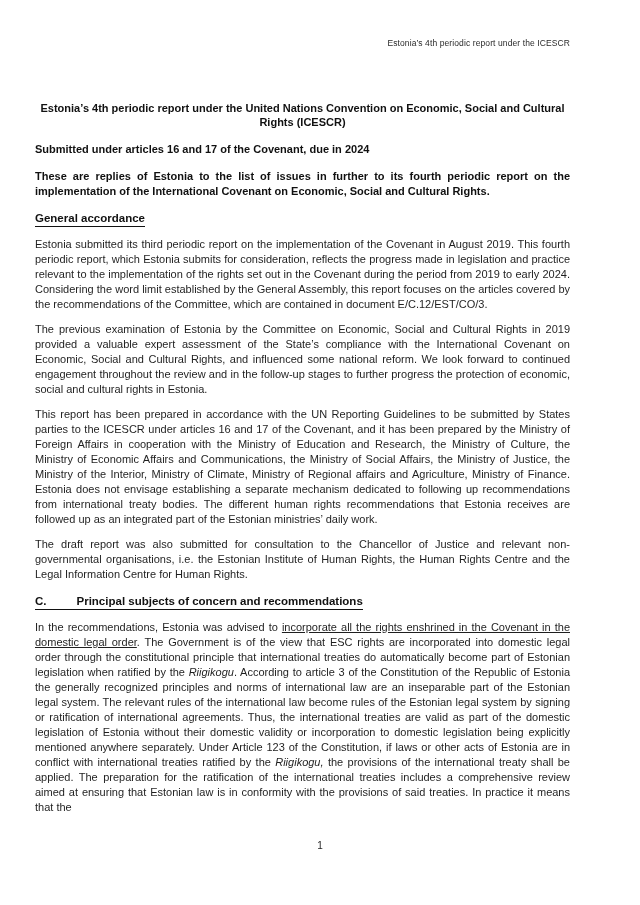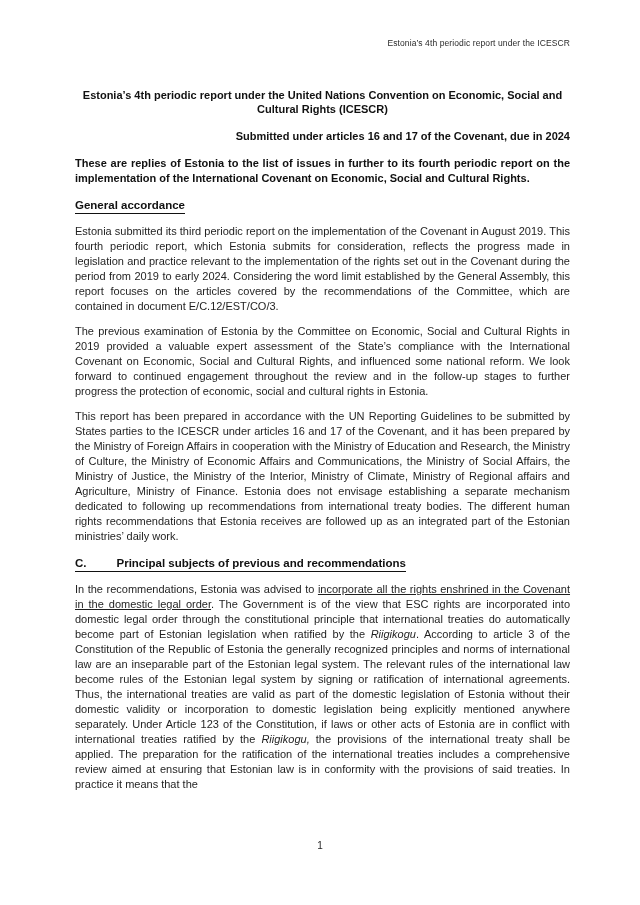--- a/index.html
+++ b/index.html
@@ -14,44 +14,43 @@
     position: relative;
     font-family: "Liberation Sans", "DejaVu Sans", sans-serif;
     color: #1f1f1f;
   }
   .page {
     position: relative;
     width: 640px;
     height: 905px;
     background: #ffffff;
     box-sizing: border-box;
-    padding: 38px 70px 0 75px;
+    padding: 38px 70px 0 35px;
   }
   .running-header {
     text-align: right;
     font-size: 8.5px;
     letter-spacing: 0.1px;
     color: #2a2a2a;
     margin: 0 0 0 0;
   }
   .doc-title {
-    margin-top: 40px;
+    margin-top: 53px;
     text-align: center;
     font-weight: bold;
     font-size: 11px;
     line-height: 14px;
     color: #111;
   }
   .submission-line {
     margin-top: 13px;
     font-weight: bold;
     font-size: 11px;
     line-height: 14px;
     color: #111;
-    text-align: right;
   }
   .intro-paragraph {
     margin-top: 13px;
     font-weight: bold;
     font-size: 11px;
     line-height: 15px;
     text-align: justify;
     color: #111;
   }
   .section-heading {
@@ -104,22 +103,23 @@
   <div>
     <h3 class="section-heading">General accordance</h3>
   </div>
 
   <p class="body-paragraph">Estonia submitted its third periodic report on the implementation of the Covenant in August 2019. This fourth periodic report, which Estonia submits for consideration, reflects the progress made in legislation and practice relevant to the implementation of the rights set out in the Covenant during the period from 2019 to early 2024. Considering the word limit established by the General Assembly, this report focuses on the articles covered by the recommendations of the Committee, which are contained in document E/C.12/EST/CO/3.</p>
 
   <p class="body-paragraph">The previous examination of Estonia by the Committee on Economic, Social and Cultural Rights in 2019 provided a valuable expert assessment of the State’s compliance with the International Covenant on Economic, Social and Cultural Rights, and influenced some national reform. We look forward to continued engagement throughout the review and in the follow-up stages to further progress the protection of economic, social and cultural rights in Estonia.</p>
 
   <p class="body-paragraph">This report has been prepared in accordance with the UN Reporting Guidelines to be submitted by States parties to the ICESCR under articles 16 and 17 of the Covenant, and it has been prepared by the Ministry of Foreign Affairs in cooperation with the Ministry of Education and Research, the Ministry of Culture, the Ministry of Economic Affairs and Communications, the Ministry of Social Affairs, the Ministry of Justice, the Ministry of the Interior, Ministry of Climate, Ministry of Regional affairs and Agriculture, Ministry of Finance. Estonia does not envisage establishing a separate mechanism dedicated to following up recommendations from international treaty bodies. The different human rights recommendations that Estonia receives are followed up as an integrated part of the Estonian ministries’ daily work.</p>
 
+  <p class="body-paragraph">The draft report was also submitted for consultation to the Chancellor of Justice and relevant non-governmental organisations, i.e. the Estonian Institute of Human Rights, the Human Rights Centre and the Legal Information Centre for Human Rights.</p>
 
   <div>
-    <h3 class="section-heading"><span>C.</span><span class="heading-gap"></span><span>Principal subjects of previous and recommendations</span></h3>
+    <h3 class="section-heading"><span>C.</span><span class="heading-gap"></span><span>Principal subjects of concern and recommendations</span></h3>
   </div>
 
   <p class="body-paragraph"><span>In the recommendations, Estonia was advised to </span><span class="seg-underline">incorporate all the rights enshrined in the Covenant in the domestic legal order</span><span>. The Government is of the view that ESC rights are incorporated into domestic legal order through the constitutional principle that international treaties do automatically become part of Estonian legislation when ratified by the </span><span class="seg-italic">Riigikogu</span><span>. According to article 3 of the Constitution of the Republic of Estonia the generally recognized principles and norms of international law are an inseparable part of the Estonian legal system. The relevant rules of the international law become rules of the Estonian legal system by signing or ratification of international agreements. Thus, the international treaties are valid as part of the domestic legislation of Estonia without their domestic validity or incorporation to domestic legislation being explicitly mentioned anywhere separately. Under Article 123 of the Constitution, if laws or other acts of Estonia are in conflict with international treaties ratified by the </span><span class="seg-italic">Riigikogu,</span><span> the provisions of the international treaty shall be applied. The preparation for the ratification of the international treaties includes a comprehensive review aimed at ensuring that Estonian law is in conformity with the provisions of said treaties. In practice it means that the</span></p>
 
   <div class="page-number">1</div>
 
 </div>
 
 </body></html>

